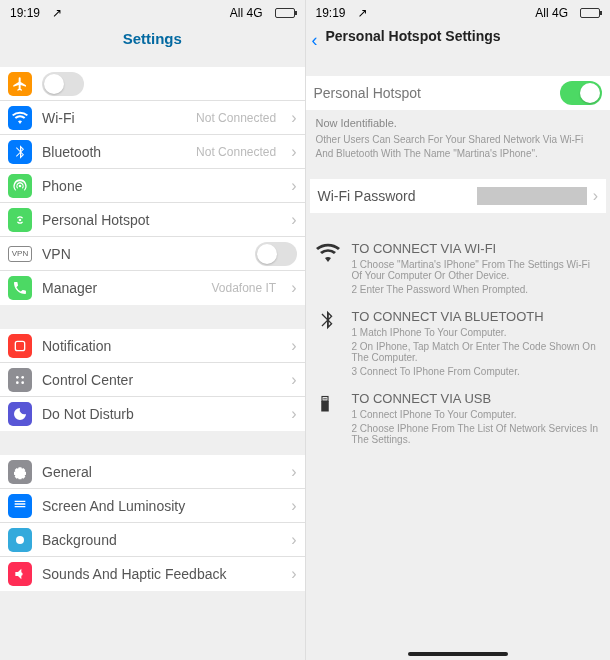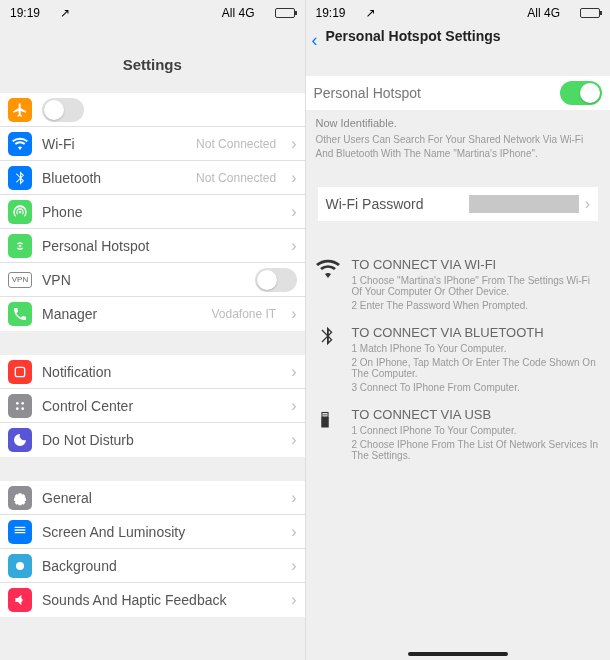--- a/index.html
+++ b/index.html
@@ -1,23 +1,23 @@
 <!DOCTYPE html>
 <html><head>
 <meta charset="utf-8">
 <style>
 * { margin: 0; padding: 0; box-sizing: border-box; font-family: -apple-system, Helvetica, Arial, sans-serif; }
 body { display: flex; width: 610px; height: 660px; background: #f2f2f2; font-size: 13px; }
 .pane { flex: 1; display: flex; flex-direction: column; background: #efefef; }
 .status-bar { display: flex; justify-content: space-between; align-items: center; padding: 6px 10px 2px; font-size: 12px; font-weight: 500; }
-.status-left, .status-right { display: flex; align-items: center; gap: 20px; }
+.status-left, .status-right { display: flex; align-items: center; gap: 12px; }
 .battery { display: inline-block; width: 20px; height: 10px; border: 1px solid #333; border-radius: 2px; position: relative; }
 .battery::after { content: ''; position: absolute; right: -3px; top: 2px; width: 2px; height: 4px; background: #333; }
 .battery-fill { height: 100%; background: #333; }
-.header { text-align: center; font-size: 15px; font-weight: 600; padding: 8px 0 14px; color: #404040; margin-top: 26px; }
+.header { text-align: center; font-size: 15px; font-weight: 600; padding: 8px 0 14px; color: #0369a1; }
 .header-sub { font-size: 14px; font-weight: 600; padding: 6px 6px 14px; color: #222; }
 .header-back { display: flex; align-items: center; gap: 2px; padding: 0 6px; }
 .section { background: #fff; margin: 6px 0 18px; }
 .row { display: flex; align-items: center; height: 34px; padding: 0 8px 0 8px; border-bottom: 1px solid #e0e0e0; background: #fff; }
 .section .row:last-child { border-bottom: none; }
 .icon-box { width: 24px; height: 24px; border-radius: 5px; display: flex; align-items: center; justify-content: center; margin-right: 10px; flex-shrink: 0; }
 .icon-box svg { width: 16px; height: 16px; }
 .row-label { flex: 1; color: #555; font-size: 14px; }
 .row-value { color: #bbb; font-size: 12px; margin-right: 15px; }
 .chevron { color: #c0c0c0; font-size: 16px; }
@@ -211,21 +211,21 @@
     <div class="row">
       <span class="row-label" style="color:#777">Personal Hotspot</span>
       <span class="toggle on"></span>
     </div>
   </div>
   <div class="info-block">
     <div class="info-title">Now Identifiable.</div>
     <div>Other Users Can Search For Your Shared Network Via Wi-Fi And Bluetooth With The Name "Martina's IPhone".</div>
   </div>
 
-  <div class="section" style="margin:12px">
+  <div class="section" style="margin:4px">
     <div class="row">
       <span class="row-label" style="color:#555">Wi-Fi Password</span>
       <span class="pw-box"></span>
       <span class="chevron">›</span>
     </div>
   </div>
 
   <div class="instruction-group" style="margin-top:14px">
     <div class="inst-icon"><svg viewBox="0 0 24 24" width="24" height="24" fill="#333">
           <path d="M12 21l3-4a5 5 0 0 0-6 0l3 4zm-6-8a10 10 0 0 1 12 0l2-2a13 13 0 0 0-16 0l2 2zm-4-4a16 16 0 0 1 20 0l2-2a19 19 0 0 0-24 0l2 2z"></path>

